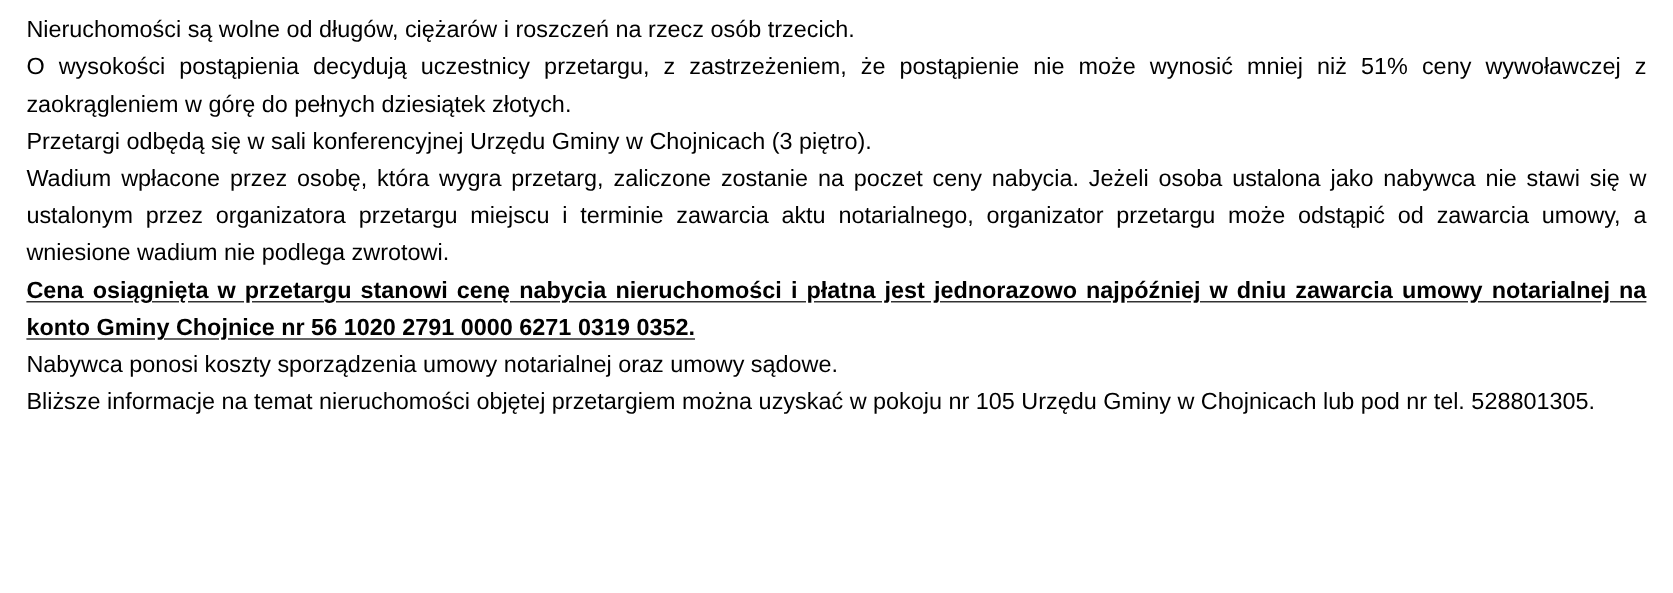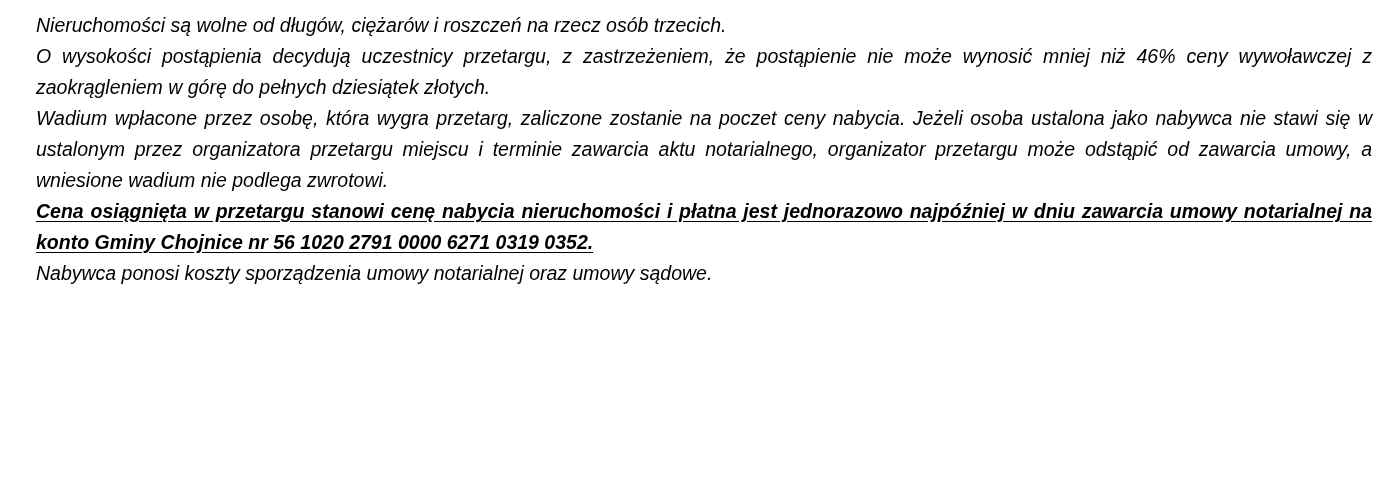--- a/index.html
+++ b/index.html
@@ -10,22 +10,21 @@
   body {
     width: 1394px;
     height: 494px;
     font-family: "Liberation Sans", sans-serif;
     color: #000000;
     overflow: hidden;
   }
   #doc {
     box-sizing: border-box;
     width: 1394px;
-    padding: 10px 22px 0 36px;
-    font-style: italic;
+    padding: 10px 22px 0 22px;
   }
   .para {
     font-size: 19.5px;
     line-height: 31px;
     margin: 0 0 0 0;
     text-align: justify;
     text-justify: inter-word;
     word-spacing: 0px;
   }
   .para.nojust {
@@ -37,24 +36,26 @@
     text-underline-offset: 3px;
   }
 </style>
 </head>
 <body>
 
 <div id="doc">
 
   <p class="para nojust">Nieruchomości są wolne od długów, ciężarów i roszczeń na rzecz osób trzecich.</p>
 
-  <p class="para">O wysokości postąpienia decydują uczestnicy przetargu, z zastrzeżeniem, że postąpienie nie może wynosić mniej niż 46% ceny wywoławczej z zaokrągleniem w górę do pełnych dziesiątek złotych.</p>
+  <p class="para">O wysokości postąpienia decydują uczestnicy przetargu, z zastrzeżeniem, że postąpienie nie może wynosić mniej niż 51% ceny wywoławczej z zaokrągleniem w górę do pełnych dziesiątek złotych.</p>
 
+  <p class="para nojust">Przetargi odbędą się w sali konferencyjnej Urzędu Gminy w Chojnicach (3 piętro).</p>
 
 
   <p class="para">Wadium wpłacone przez osobę, która wygra przetarg, zaliczone zostanie na poczet ceny nabycia. Jeżeli osoba ustalona jako nabywca nie stawi się w ustalonym przez organizatora przetargu miejscu i terminie zawarcia aktu notarialnego, organizator przetargu może odstąpić od zawarcia umowy, a wniesione wadium nie podlega zwrotowi.</p>
 
   <p class="para bold-underline">Cena osiągnięta w przetargu stanowi cenę nabycia nieruchomości i płatna jest jednorazowo najpóźniej w dniu zawarcia umowy notarialnej na konto Gminy Chojnice  nr 56 1020 2791 0000 6271 0319 0352.</p>
 
   <p class="para nojust">Nabywca ponosi koszty sporządzenia umowy notarialnej oraz umowy sądowe.</p>
 
+  <p class="para">Bliższe informacje na temat nieruchomości objętej przetargiem można uzyskać w pokoju nr 105 Urzędu Gminy w  Chojnicach   lub pod  nr  tel.  528801305.</p>
 
 </div>
 
 </body></html>

